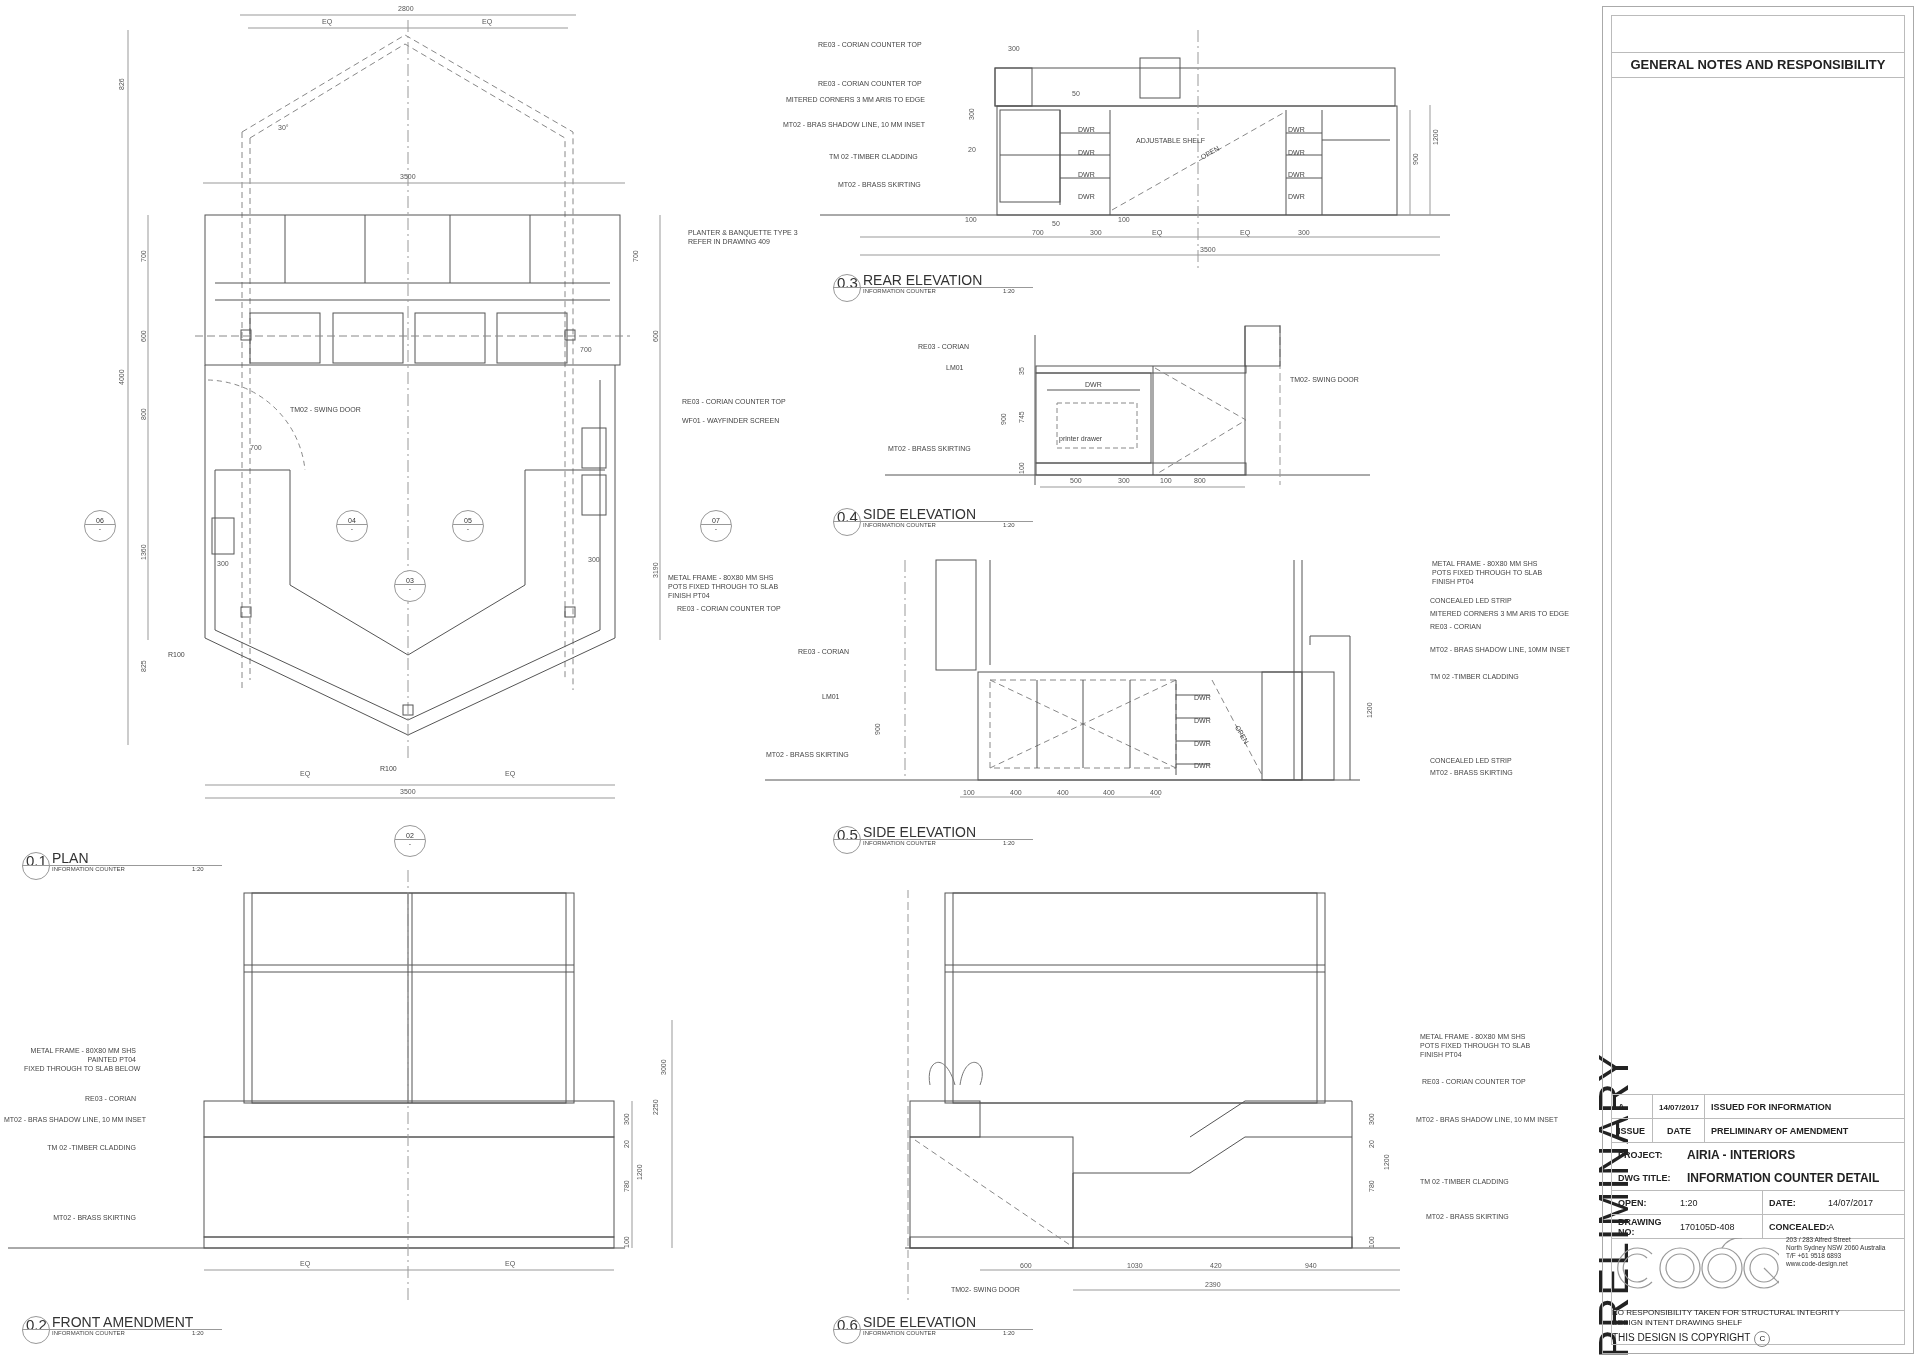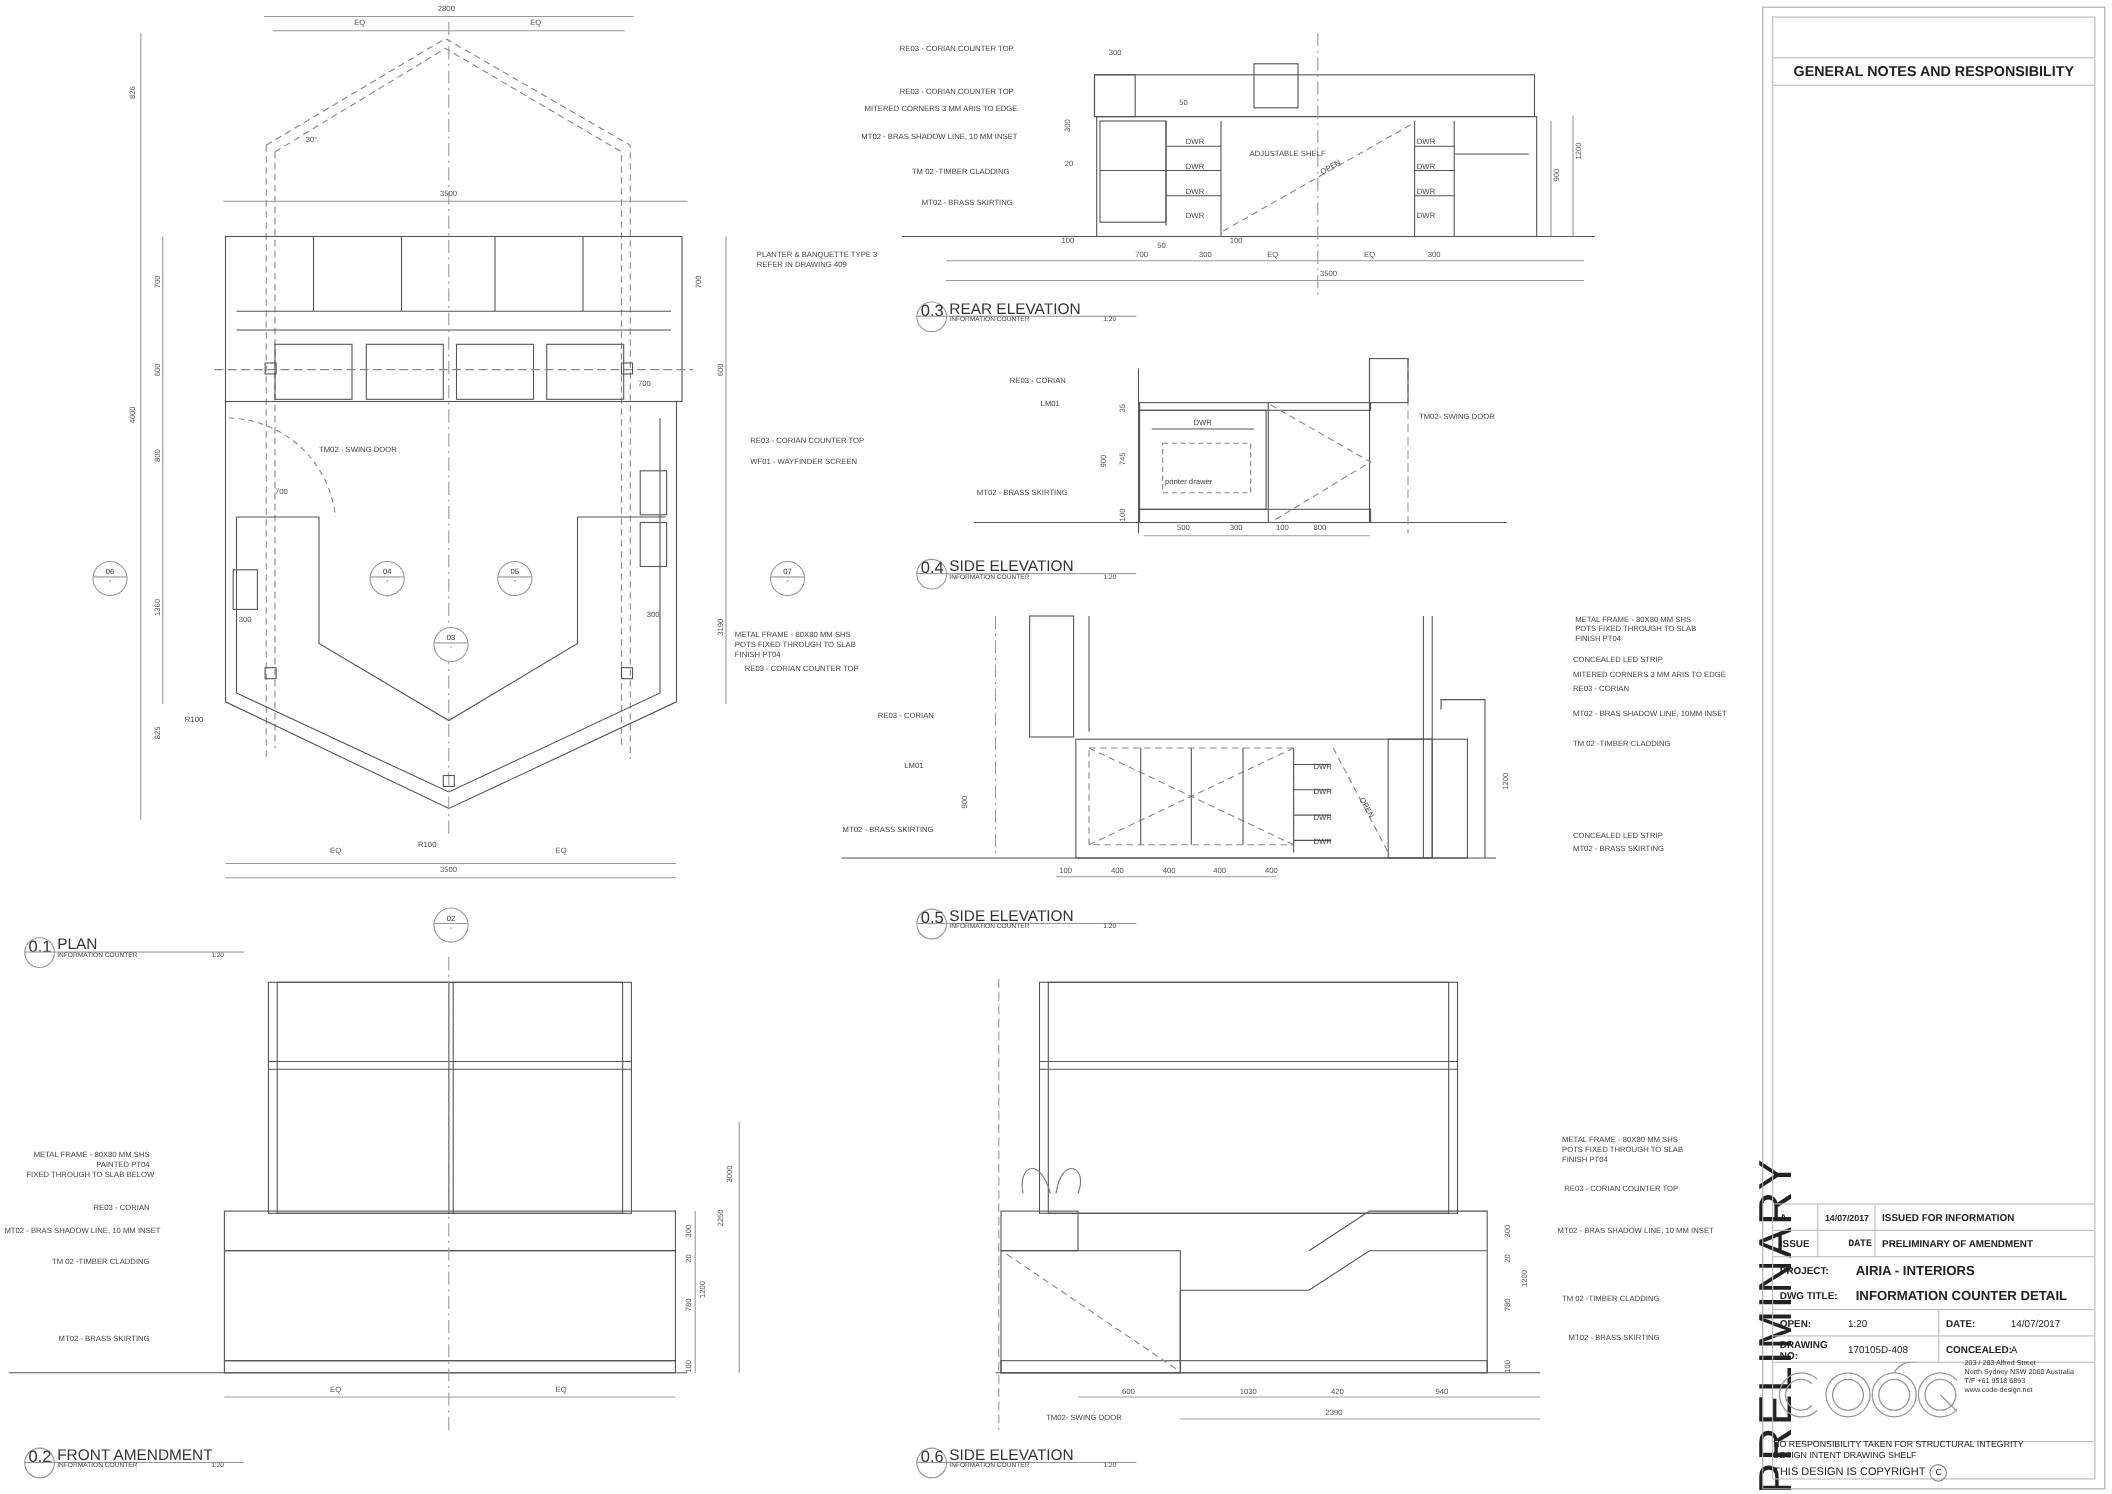--- a/index.html
+++ b/index.html
@@ -433,21 +433,21 @@
   <div class="tb-inner">
     <div class="tb-notes-head">GENERAL NOTES AND RESPONSIBILITY</div>
 
     <div class="tb-row" style="top:1078px;height:24px;">
       <div class="tb-cell bold" style="left:0;width:40px;">A</div>
       <div class="tb-cell bold" style="left:40px;width:52px;font-size:8px;">14/07/2017</div>
       <div class="tb-cell bold" style="left:92px;right:0;">ISSUED FOR INFORMATION</div>
     </div>
     <div class="tb-row" style="top:1102px;height:24px;">
       <div class="tb-cell bold" style="left:0;width:40px;">ISSUE</div>
-      <div class="tb-cell bold" style="left:40px;width:52px;justify-content:center;padding-left:12px;font-family:Liberation Mono, monospace;">DATE</div>
+      <div class="tb-cell bold" style="left:40px;width:52px;justify-content:center;padding-left:0;">DATE</div>
       <div class="tb-cell bold" style="left:92px;right:0;">PRELIMINARY OF AMENDMENT</div>
     </div>
     <div class="tb-row" style="top:1126px;height:48px;">
       <div style="position:absolute;left:6px;top:7px;" class="bold">PROJECT:</div>
       <div style="position:absolute;left:75px;top:5px;font-size:12px;" class="bold">AIRIA - INTERIORS</div>
       <div style="position:absolute;left:6px;top:30px;" class="bold">DWG TITLE:</div>
       <div style="position:absolute;left:75px;top:28px;font-size:12px;" class="bold">INFORMATION COUNTER DETAIL</div>
     </div>
     <div class="tb-row" style="top:1174px;height:24px;">
       <div class="tb-cell bold" style="left:0;width:62px;">OPEN:</div>

